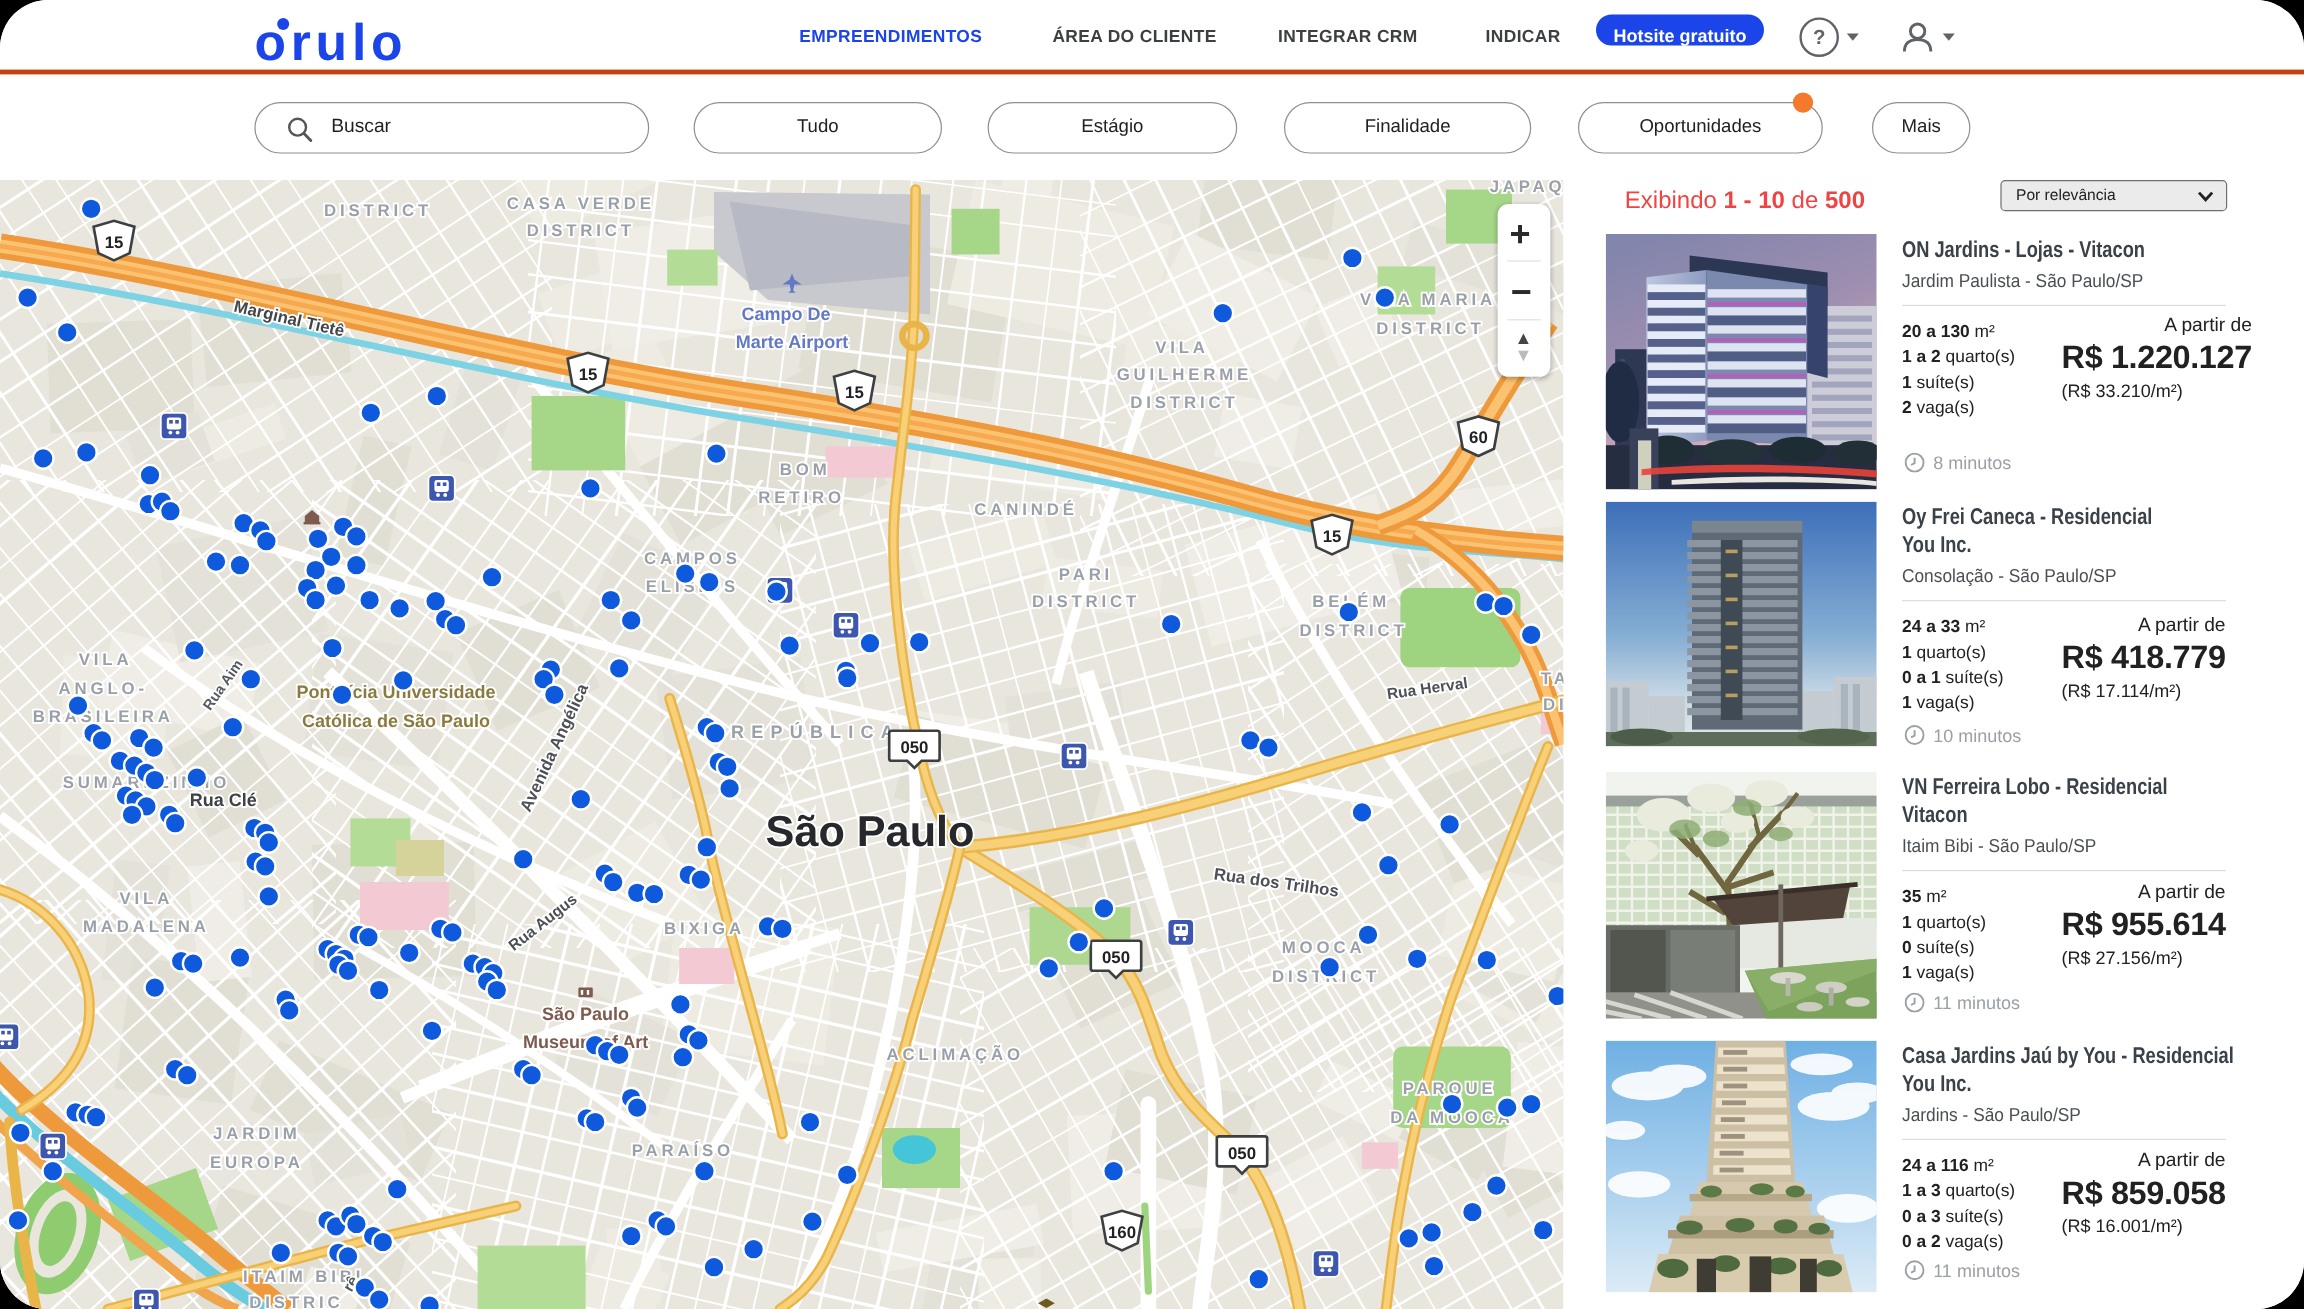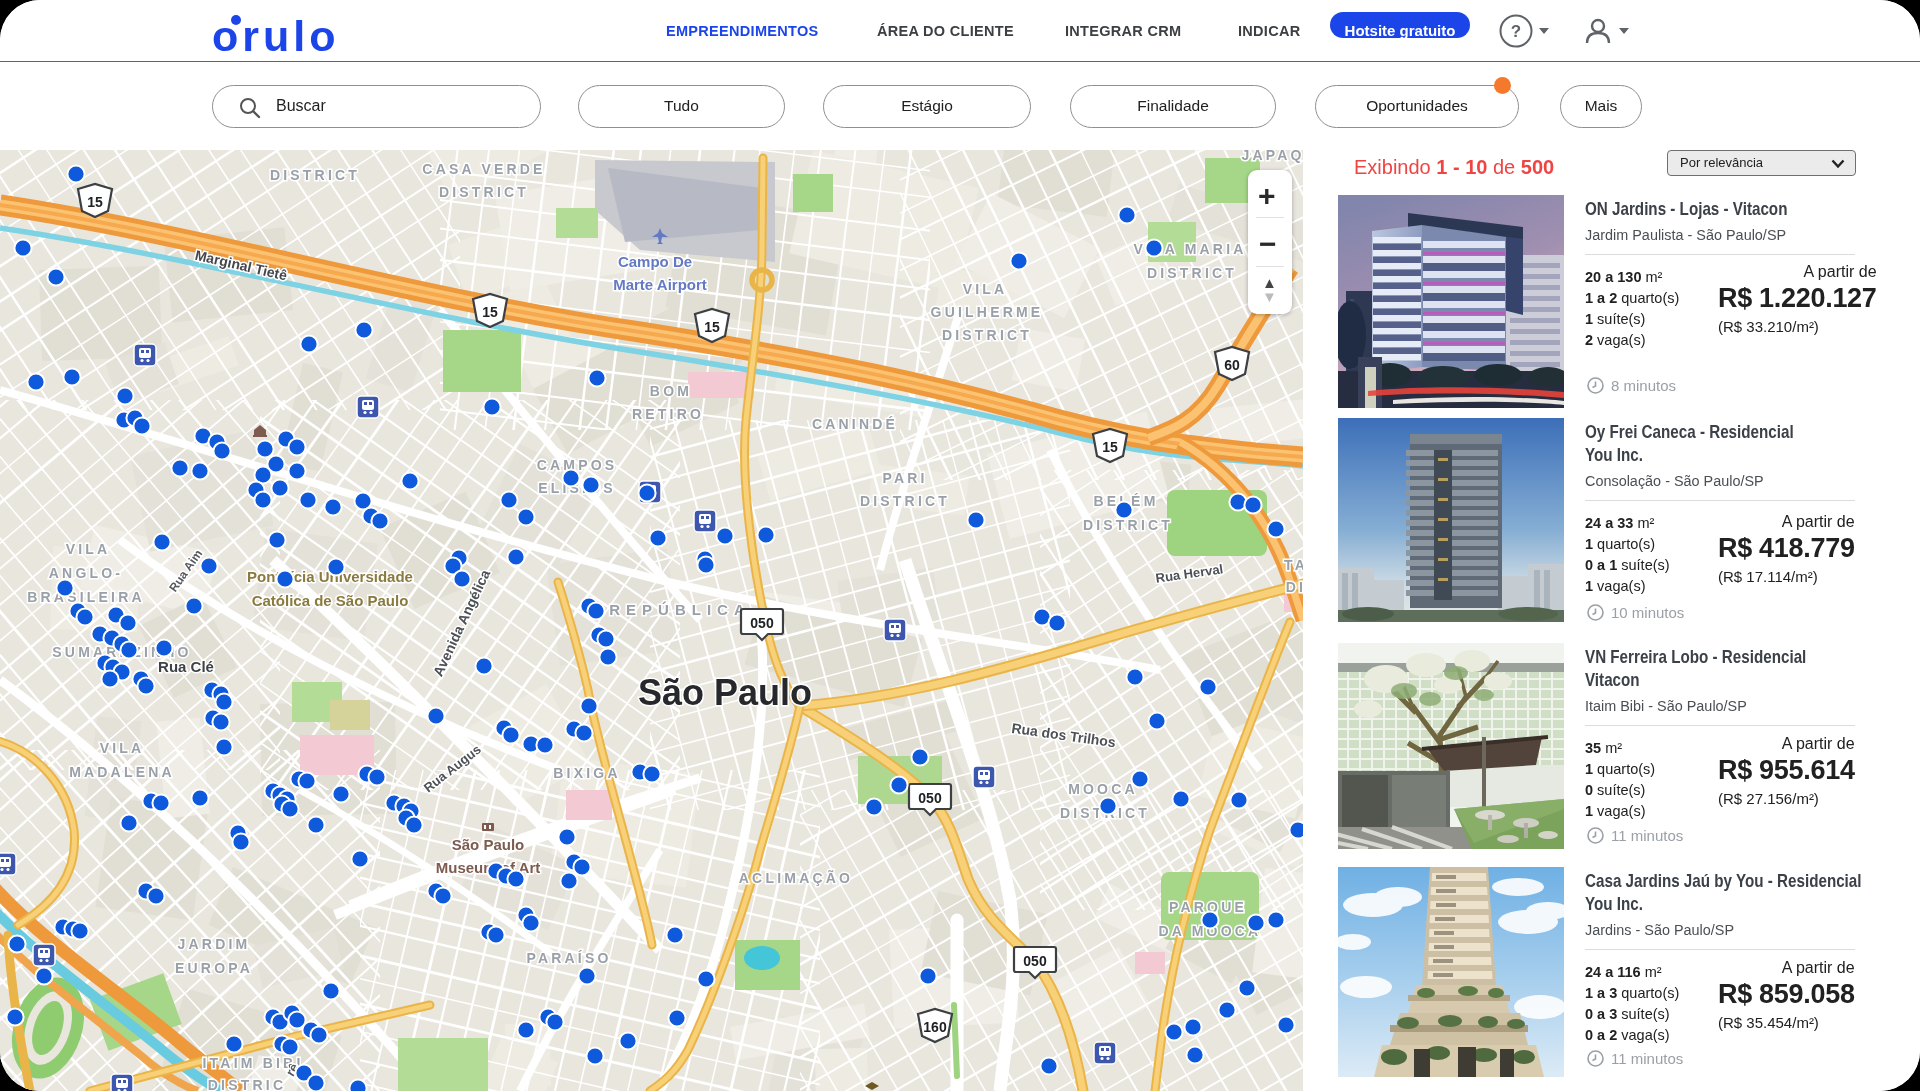--- a/index.html
+++ b/index.html
@@ -1,20 +1,20 @@
 <!DOCTYPE html>
 <html lang="pt-br"><head>
 <meta charset="utf-8">
 <title>orulo</title>
 <style>
   * { margin:0; padding:0; box-sizing:border-box; }
   html,body { width:1920px; height:1091px; background:#000; font-family:"Liberation Sans", sans-serif; }
   .page { position:relative; width:1920px; height:1091px; background:#fff; border-radius:40px; overflow:hidden; }
   
-  .hdr { position:absolute; left:0; top:0; width:1920px; height:62px; background:#fff; border-bottom:1px solid #c2410c; z-index:30; }
+  .hdr { position:absolute; left:0; top:0; width:1920px; height:62px; background:#fff; border-bottom:4px solid #c2410c; z-index:30; }
   .logo { position:absolute; left:212px; top:12px; font-size:43px; letter-spacing:4px; font-weight:bold; color:#1b45e8; }
   .logo .dot { position:absolute; left:19px; top:3px; width:10px; height:10px; border-radius:50%; background:#1b45e8; }
   .nav { position:absolute; top:0; height:62px; line-height:62px; font-size:14.5px; font-weight:bold; color:#3c4043; letter-spacing:.3px; }
   .nav.active { color:#1b45e8; }
   .pillbtn { position:absolute; left:1330px; top:12px; width:140px; height:26px; border-radius:19px; background:#1b45e8; color:#fff; font-size:15px; font-weight:bold; text-align:center; line-height:38px; }
   
   .filters { position:absolute; left:0; top:63px; width:1920px; height:87px; background:#fff; z-index:25; }
   .fpill { position:absolute; top:22px; height:43px; border:1.4px solid #8f8f8f; border-radius:22px; background:#fff; color:#212121; font-size:15.5px; text-align:center; line-height:40px; }
   .search { position:absolute; left:212px; top:22px; width:329px; height:43px; border:1.4px solid #8f8f8f; border-radius:22px; background:#fff; color:#1f1f1f; font-size:16px; line-height:40px; padding-left:63px; }
   .odot { position:absolute; left:1494px; top:14px; width:17px; height:17px; border-radius:50%; background:#f4792c; z-index:26; }
@@ -1527,21 +1527,21 @@
 </svg></div>
       <div class="ct" style="top:2px">
         <div class="title">Casa Jardins Jaú by You - Residencial<br>You Inc.</div>
         <div class="loc">Jardins - São Paulo/SP</div>
         <div class="div"></div>
         <div class="specs"><b>24 a 116</b> m²<br><b>1 a 3</b> quarto(s)<br><b>0 a 3</b> suíte(s)<br><b>0 a 2</b> vaga(s)</div>
       </div>
       <div class="pricecol" style="top:92px">
         <div class="apartir">A partir de</div>
         <div class="price">R$ 859.058</div>
-        <div class="prm">(R$ 35.454/m²)</div>
+        <div class="prm">(R$ 16.001/m²)</div>
       </div>
       <div class="mins" style="top:183px"><svg width="17" height="17" viewBox="0 0 17 17">
             <circle cx="8.5" cy="8.5" r="7.5" fill="none" stroke="#9aa0a6" stroke-width="1.6"></circle>
             <path d="M8.5,4.5 L8.5,9 L5.5,10.5" fill="none" stroke="#9aa0a6" stroke-width="1.6"></path>
           </svg>11 minutos</div>
     </div>
   </div>
 </div>
 
 </body></html>

